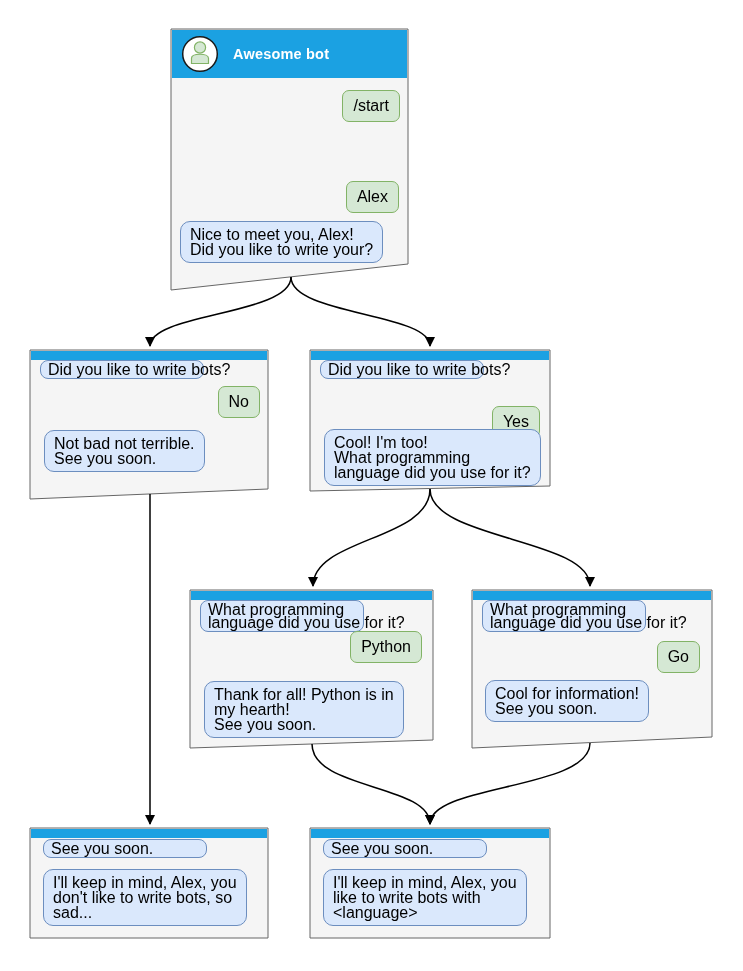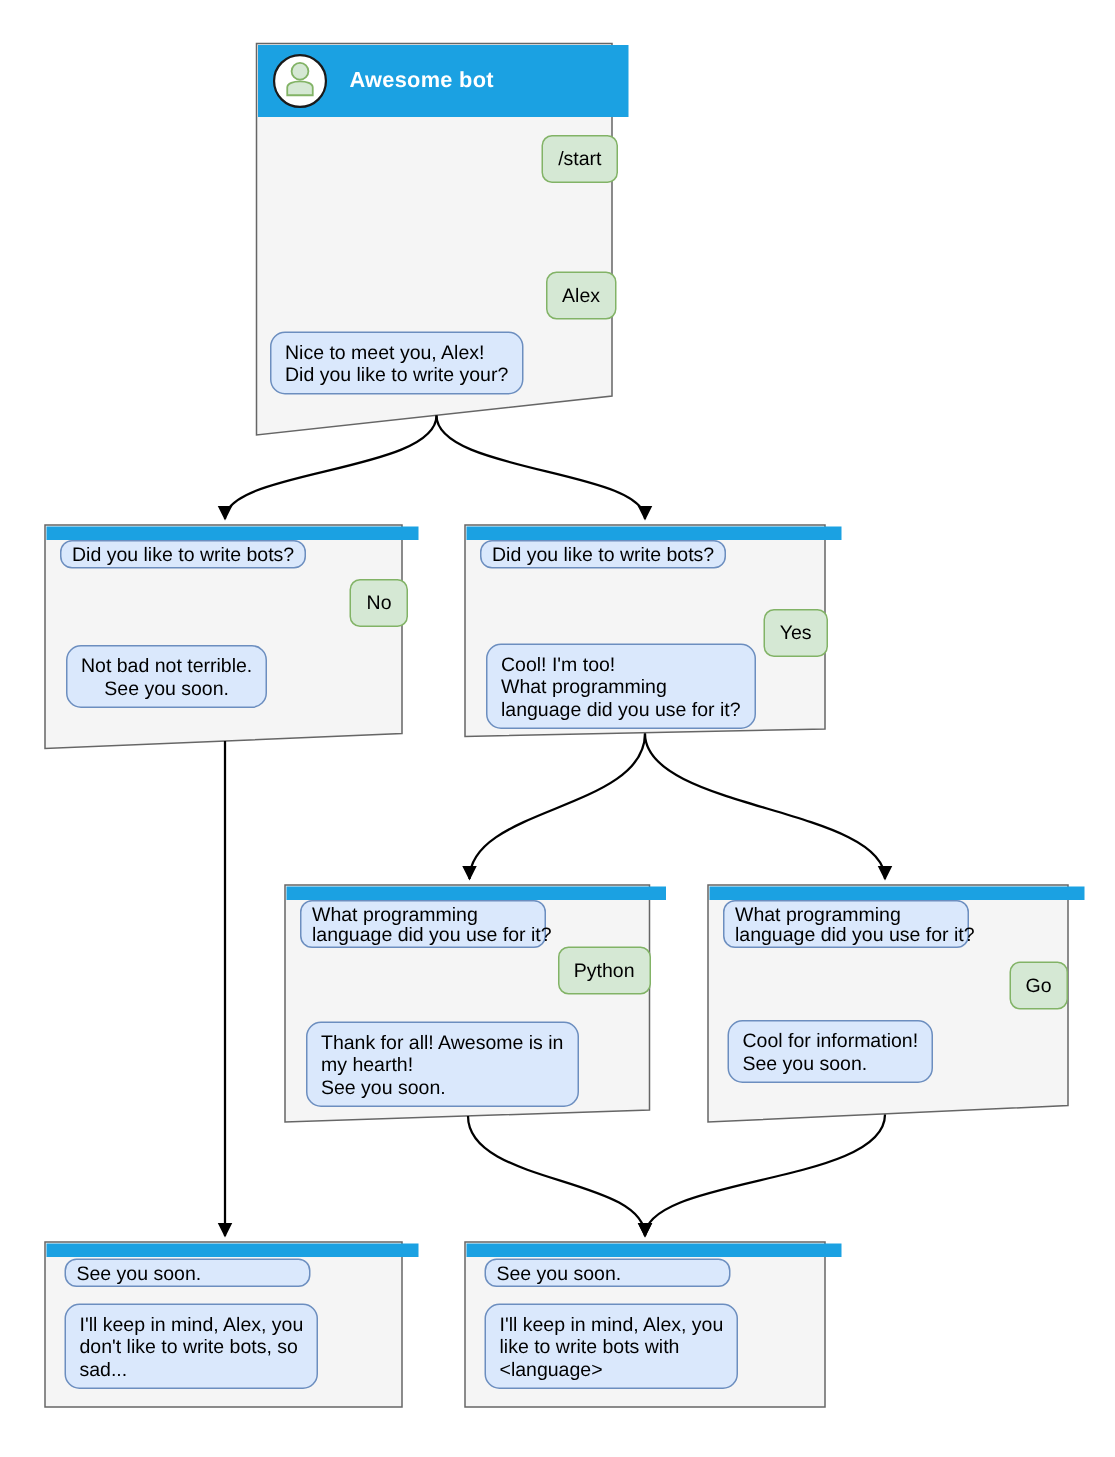--- a/index.html
+++ b/index.html
@@ -5,34 +5,34 @@
   html,body{margin:0;padding:0;background:#ffffff;}
   #canvas{
     position:relative;width:743px;height:971px;background:#ffffff;
     font-family:"Liberation Sans","DejaVu Sans",sans-serif;
     color:var(--text-color,#000);
     overflow:hidden;
   }
   #shape-layer{position:absolute;left:0;top:0;}
   .nodeshape{fill:var(--node-fill,#f5f5f5);stroke:var(--node-border,#666);stroke-width:1;}
   .edge{fill:none;stroke:var(--edge-color,#000);stroke-width:1.5;}
-  .node{position:absolute;padding-left:12px;}
+  .node{position:absolute;}
   .header{
     position:absolute;left:1px;top:1px;right:1px;
     background:var(--header-blue,#1ba1e2);
     display:flex;align-items:center;
   }
   .header.big{height:48px;padding-left:9px;gap:14px;}
   .header.small{height:9px;}
   .title{color:var(--title-color,#fff);font-weight:bold;font-size:14.5px;letter-spacing:0.2px;}
   .avatar{display:flex;align-items:center;}
   .avatar-ring{fill:var(--avatar-fill,#fff);stroke:var(--avatar-border,#1a1a1a);stroke-width:1.5;}
   .avatar-person{fill:var(--user-bubble-fill,#d5e8d4);stroke:var(--user-bubble-border,#82b366);stroke-width:1.2;}
   .bubble{
-    position:absolute;font-size:13px;white-space:pre;
+    position:absolute;font-size:16px;white-space:pre;
     border-radius:10px;color:var(--text-color,#000);
   }
   .bubble.bot{
     background:var(--bot-bubble-fill,#dae8fc);
     border:1px solid var(--bot-bubble-border,#6c8ebf);
     padding:5px 9px;line-height:15px;
   }
   .bubble.q{
     background:var(--bot-bubble-fill,#dae8fc);
     border:1px solid var(--bot-bubble-border,#6c8ebf);
@@ -90,39 +90,39 @@
     <div class="bubble user" style="right:8px;top:61px;">/start</div>
     <div class="bubble user" style="right:9px;top:152px;text-align:center;">Alex</div>
     <div class="bubble bot" style="left:9px;top:192px;">Nice to meet you, Alex!
 Did you like to write your?</div>
   </div>
 
   <div class="node" style="left:30px;top:350px;width:238px;height:140px;">
     <div class="header small"></div>
     <div class="bubble q" style="left:10px;top:10px;">Did you like to write bots?</div>
     <div class="bubble user" style="right:8px;top:36px;">No</div>
-    <div class="bubble bot" style="left:14px;top:80px;text-align:center;">Not bad not terrible.
+    <div class="bubble bot" style="left:14px;top:80px;">Not bad not terrible.
 See you soon.</div>
   </div>
 
   <div class="node" style="left:310px;top:350px;width:240px;height:137px;">
     <div class="header small"></div>
     <div class="bubble q" style="left:10px;top:10px;">Did you like to write bots?</div>
     <div class="bubble user" style="right:10px;top:56px;">Yes</div>
     <div class="bubble bot" style="left:14px;top:79px;">Cool! I'm too!
 What programming
 language did you use for it?</div>
   </div>
 
   <div class="node" style="left:190px;top:590px;width:243px;height:151px;">
     <div class="header small"></div>
     <div class="bubble q" style="left:10px;top:10px;">What programming
 language did you use for it?</div>
     <div class="bubble user" style="right:11px;top:41px;">Python</div>
-    <div class="bubble bot" style="left:14px;top:91px;">Thank for all! Awesome is in
+    <div class="bubble bot" style="left:14px;top:91px;">Thank for all! Python is in
 my hearth!
 See you soon.</div>
   </div>
 
   <div class="node" style="left:472px;top:590px;width:240px;height:148px;">
     <div class="header small"></div>
     <div class="bubble q" style="left:10px;top:10px;">What programming
 language did you use for it?</div>
     <div class="bubble user" style="right:12px;top:51px;">Go</div>
     <div class="bubble bot" style="left:13px;top:90px;">Cool for information!

